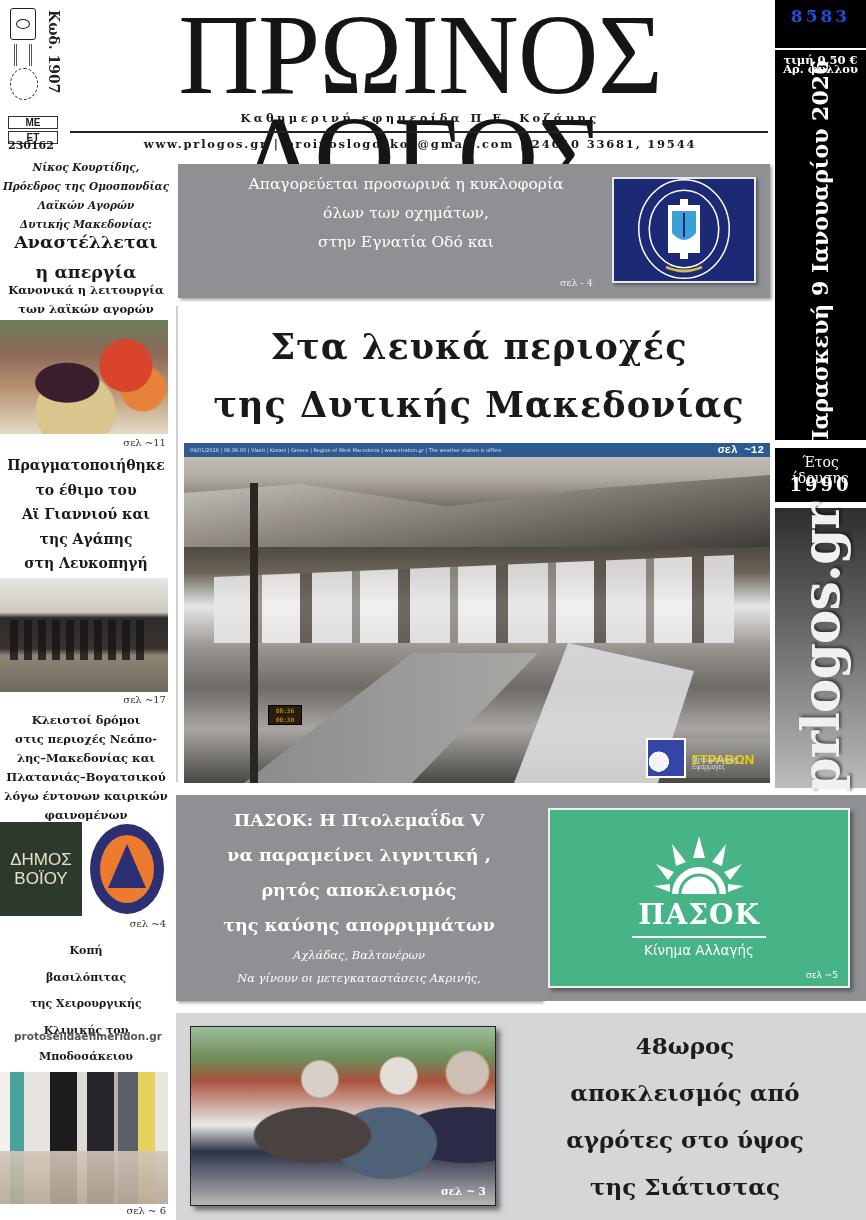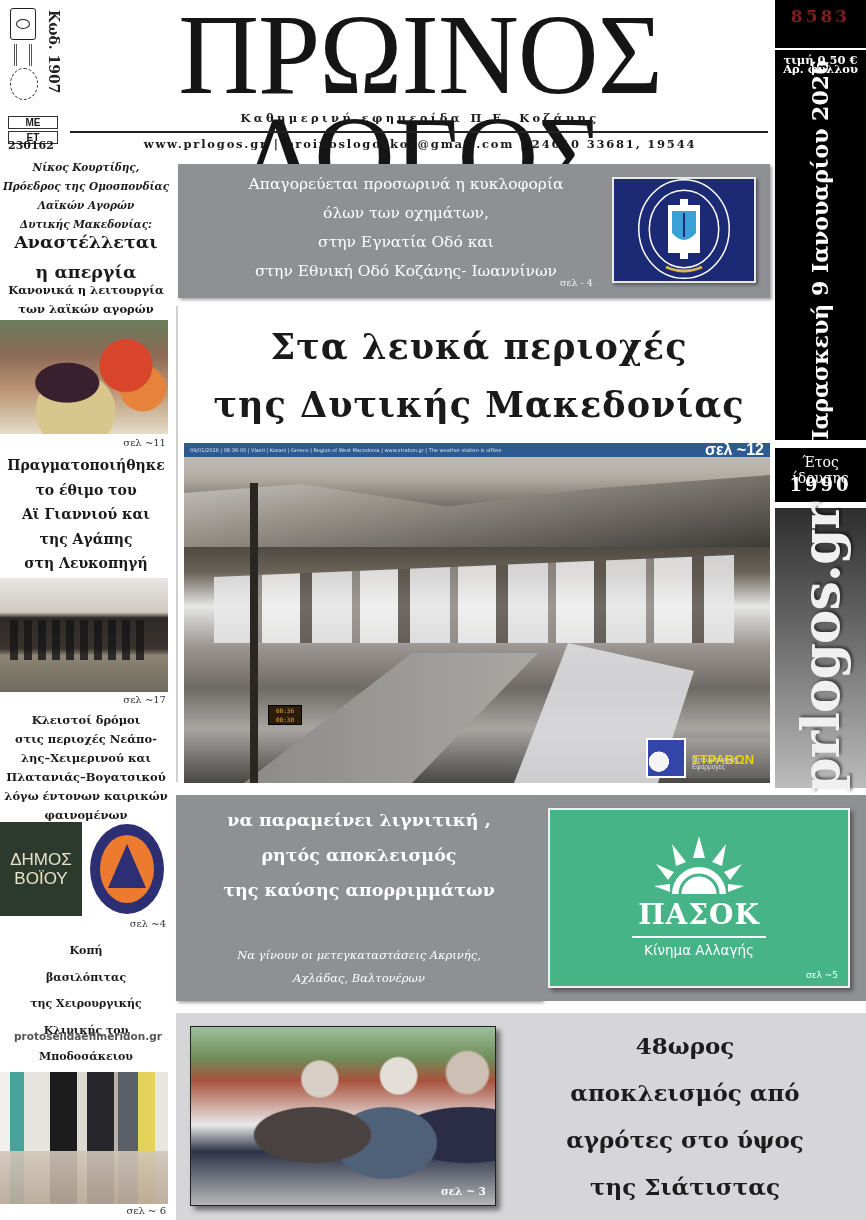--- a/index.html
+++ b/index.html
@@ -18,21 +18,21 @@
   .me-box span { flex: 1; border: 1px solid #333; font-family: "Liberation Sans", sans-serif; font-size: 10px; font-weight: bold; display:flex; align-items:center; justify-content:center; }
   .me-code { left: 8px; top: 139px; font-size: 11px; font-weight: bold; font-family: "DejaVu Serif", serif; }
 
   .title { left: 68px; top: 4px; width: 704px; height: 100px; font-family: "Liberation Serif", serif; font-size: 112px; letter-spacing: -1px; line-height: 100px; text-align: center; color: #151515; transform: scaleY(1.02); }
   .subtitle { left: 70px; top: 111px; width: 700px; text-align: center; font-family: "DejaVu Serif", serif; font-weight: bold; font-size: 11.5px; letter-spacing: 3.4px; }
   .mast-rule { left: 70px; top: 131px; width: 698px; height: 2px; background: #222; }
   .contact { left: 70px; top: 137px; width: 700px; text-align: center; font-family: "DejaVu Serif", serif; font-weight: bold; font-size: 11.5px; letter-spacing: 1.8px; }
 
   
   .right-black { left: 775px; top: 0; width: 91px; height: 440px; background: #000; }
-  .issue-no { left: 775px; top: 6px; width: 91px; text-align: center; color: #7f1d1d; font-family: "DejaVu Serif", serif; font-weight: bold; font-size: 17px; letter-spacing: 3px; }
+  .issue-no { left: 775px; top: 6px; width: 91px; text-align: center; color: #1d4ed8; font-family: "DejaVu Serif", serif; font-weight: bold; font-size: 17px; letter-spacing: 3px; }
   .issue-lbl { left: 775px; top: 30px; width: 91px; text-align: center; color: #fff; font-size: 11.5px; font-weight: bold; font-family: "DejaVu Serif", serif; margin-top: 32px; }
   .issue-sep { left: 775px; top: 48px; width: 91px; height: 2px; background: #fff; }
   .price { left: 775px; top: 53px; width: 91px; text-align: center; color: #fff; font-size: 11.5px; font-weight: bold; font-family: "DejaVu Serif", serif; }
   .date-vert { left: 775px; top: 74px; width: 91px; height: 362px; display: flex; align-items: center; justify-content: center; }
   .date-vert span { display: block; transform: rotate(-90deg); white-space: nowrap; color: #fff; font-family: "DejaVu Serif", serif; font-size: 22px; font-weight: bold; }
   .founded-box { left: 775px; top: 448px; width: 91px; height: 54px; background: #000; }
   .founded-lbl { left: 775px; top: 454px; width: 91px; text-align: center; color: #fff; font-size: 14px; font-family: "DejaVu Serif", serif; }
   .founded-year { left: 775px; top: 474px; width: 91px; text-align: center; color: #fff; font-size: 18px; font-weight: bold; letter-spacing: 3px; font-family: "DejaVu Serif", serif; }
   .site-vert { left: 775px; top: 508px; width: 91px; height: 280px; background: linear-gradient(to bottom, #2e2e2e 0%, #6a6a6a 45%, #bcbcbc 100%); display: flex; align-items: center; justify-content: center; }
   .site-vert span { display: block; transform: rotate(-90deg); white-space: nowrap; color: #f0f0f0; font-family: "DejaVu Serif", serif; font-size: 52px; font-weight: bold; letter-spacing: -1px; text-shadow: 2px 2px 3px rgba(0,0,0,0.5); }
@@ -69,21 +69,21 @@
   .police-text { left: 186px; top: 170px; width: 440px; text-align: center; color: #fff; font-family: "DejaVu Serif", serif; font-size: 15.5px; line-height: 29px; }
   .police-ref { left: 560px; top: 277px; width: 48px; color: #f2f2f2; font-size: 9.5px; text-align: left; font-family: "DejaVu Serif", serif; }
   .police-logo { left: 612px; top: 177px; width: 144px; height: 106px; background: #1c2a75; border: 2px solid #e8e8e8; box-shadow: 2px 2px 3px rgba(0,0,0,0.4); }
 
   .divider-v { left: 176px; top: 306px; width: 2px; height: 476px; background: #cfcfcf; }
   .main-head { left: 184px; top: 318px; width: 590px; text-align: center; font-family: "DejaVu Serif", serif; font-weight: bold; font-size: 35px; line-height: 58px; color: #1a1a1a; letter-spacing: 1px; }
 
   .photo-main { left: 184px; top: 443px; width: 586px; height: 340px; overflow: hidden; background:
       linear-gradient(to bottom, #c8c5c0 0%, #b3aca3 10%, #3d3a35 26%, #6b6358 38%, #e6e6e6 48%, #9a9591 60%, #6e6a66 72%, #a8a5a2 84%, #4a4845 100%); }
   .cam-bar { left: 0; top: 0; width: 586px; height: 14px; background: #2c5a91; color: #d8e3f1; font-family: "DejaVu Sans", sans-serif; font-size: 5px; line-height: 14px; padding-left: 6px; white-space: nowrap; }
-  .cam-ref { right: 6px; top: 0; color: #fff; font-family: Liberation Sans, sans-serif; font-size: 16px; font-weight: bold; line-height: 14px; }
+  .cam-ref { right: 6px; top: 0; color: #fff; font-family: Liberation Mono, monospace; font-size: 11px; font-weight: bold; line-height: 14px; }
   .mount { left: 0; top: 14px; width: 586px; height: 90px; background: linear-gradient(170deg, #d9d6d2 0%, #9a948c 40%, #3e3b36 100%); clip-path: polygon(0 40%, 20% 30%, 45% 55%, 70% 35%, 100% 20%, 100% 100%, 0 100%); }
   .houses { left: 30px; top: 90px; width: 520px; height: 110px; background:
       repeating-linear-gradient(90deg, #e9e9ea 0 40px, #8f8a84 40px 48px, #f1f1f1 48px 86px, #5b544d 86px 98px); clip-path: polygon(0 40%, 100% 20%, 100% 100%, 0 100%); opacity: .85; }
   .road { left: 60px; top: 210px; width: 420px; height: 130px; background: linear-gradient(to right, #8d8b89, #b5b3b0); clip-path: polygon(40% 0, 70% 0, 40% 100%, 0 100%); }
   .snow-patch { left: 330px; top: 200px; width: 180px; height: 140px; background: #dcdcdf; clip-path: polygon(30% 0, 100% 20%, 80% 100%, 0 100%); opacity: .9; }
   .pole { left: 66px; top: 40px; width: 8px; height: 300px; background: #2a2622; }
   .clock { left: 84px; top: 262px; width: 34px; height: 20px; background: #2a1d0a; color: #f0a830; font-family: "DejaVu Sans Mono", monospace; font-size: 6px; line-height: 9px; text-align: center; border: 1px solid #000; }
   .strabon { left: 462px; top: 295px; width: 124px; height: 40px; background: rgba(255,255,255,0.1); }
   .strabon-icon { left: 0; top: 0; width: 40px; height: 40px; background: radial-gradient(circle at 30% 60%, #f5f5f5 0 30%, #3345a8 31%); border: 2px solid #fff; }
   .strabon-txt { left: 46px; top: 14px; color: #e9d400; font-family: "Liberation Sans", sans-serif; font-weight: bold; font-size: 13px; }
@@ -170,21 +170,21 @@
   <div>Αϊ Γιαννιού και</div>
   <div>της Αγάπης</div>
   <div>στη Λευκοπηγή</div>
 </div>
 <div class="abs img-custom"></div>
 <div class="abs pageref" style="left:0; top:694px; width:166px;">σελ ~17</div>
 
 <div class="abs lcol side-small" style="top:711px;">
   <div>Κλειστοί δρόμοι</div>
   <div>στις περιοχές Νεάπο-</div>
-  <div>λης–Χειμερινού και</div>
+  <div>λης–Μακεδονίας και</div>
   <div>Πλατανιάς–Βογατσικού</div>
   <div>λόγω έντονων καιρικών</div>
   <div>φαινομένων</div>
 </div>
 <div class="abs logo-dimos">
   <div>ΔΗΜΟΣ</div>
   <div>ΒΟΪΟΥ</div>
 </div>
 <div class="abs logo-civil">
   <svg width="78" height="94" viewBox="0 0 78 94">
@@ -204,21 +204,20 @@
 </div>
 <div class="abs watermark">protoselidaefimeridon.gr</div>
 <div class="abs img-hospital"></div>
 <div class="abs pageref" style="left:0; top:1205px; width:166px;">σελ ~ 6</div>
 
 <div class="abs gray-panel panel-police"></div>
 <div class="abs police-text">
   <div>Απαγορεύεται προσωρινά η κυκλοφορία</div>
   <div>όλων των οχημάτων,</div>
   <div>στην Εγνατία Οδό και</div>
-  <div>στην Εθνική Οδό Κοζάνης- Ιωαννίνων</div>
 </div>
 <div class="abs police-ref">σελ - 4</div>
 <div class="abs police-logo">
   <svg width="140" height="102" viewBox="0 0 140 102">
     <ellipse cx="70" cy="50" rx="40" ry="44" fill="none" stroke="#ffffff" stroke-width="12"></ellipse>
     <ellipse cx="70" cy="50" rx="40" ry="44" fill="none" stroke="#1c2a75" stroke-width="9"></ellipse>
     <rect x="54" y="26" width="32" height="48" fill="#ffffff"></rect>
     <rect x="66" y="20" width="8" height="60" fill="#ffffff"></rect>
     <path d="M58 32 h24 v22 q-12 14 -24 0 z" fill="#3aa1d8"></path>
     <line x1="70" y1="34" x2="70" y2="58" stroke="#1c2a75" stroke-width="2"></line>
@@ -248,27 +247,28 @@
     <div class="abs strabon-txt">ΣΤΡΑΒΩΝ</div>
     <div class="abs strabon-sub">
       <div>Μετεωρολογικές</div>
       <div>Εφαρμογές</div>
     </div>
   </div>
 </div>
 
 <div class="abs gray-panel panel-pasok"></div>
 <div class="abs pasok-head">
+  <div>ΠΑΣΟΚ: Η  Πτολεμαΐδα V</div>
   <div>να παραμείνει λιγνιτική ,</div>
   <div>ρητός αποκλεισμός</div>
   <div>της καύσης απορριμμάτων</div>
 </div>
 <div class="abs pasok-sub">
+  <div>Αχλάδας, Βαλτονέρων</div>
   <div>Να γίνουν οι μετεγκαταστάσεις Ακρινής,</div>
-  <div>Αχλάδας, Βαλτονέρων</div>
 </div>
 <div class="abs pasok-bg"></div>
 <div class="abs pasok-logo">
   <svg class="abs" style="left:104px; top:26px;" width="90" height="62" viewBox="0 0 90 62">
     <g fill="#ffffff">
       <polygon points="45,0 51,22 39,22"></polygon>
       <polygon points="18,8 32,26 22,30"></polygon>
       <polygon points="72,8 68,30 58,26"></polygon>
       <polygon points="2,28 20,36 14,44"></polygon>
       <polygon points="88,28 76,44 70,36"></polygon>

